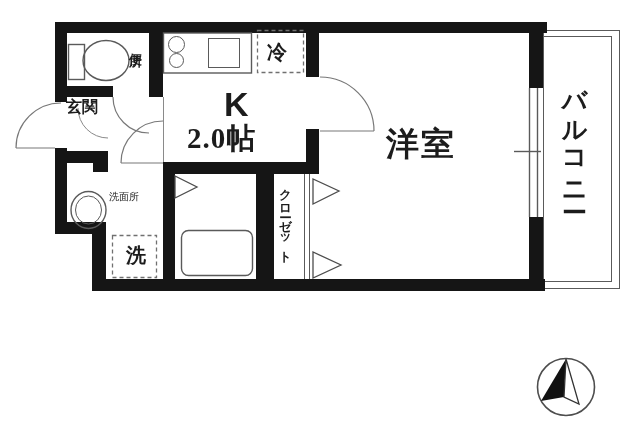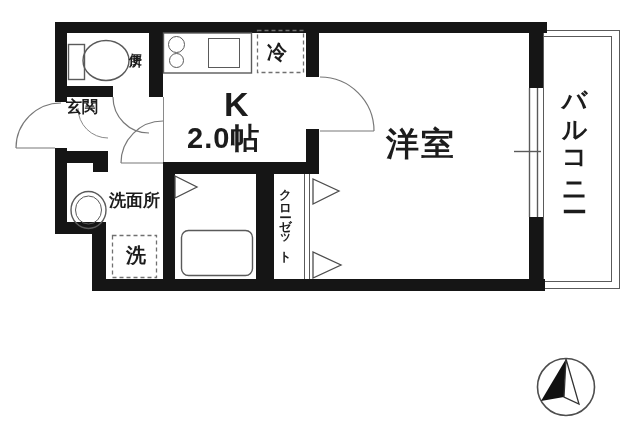--- a/index.html
+++ b/index.html
@@ -115,28 +115,28 @@
       <polygon points="566,359 541,401 564,397" fill="#111111"></polygon>
       <polygon points="566,359 564,397 579,404" fill="#ffffff" stroke="#333333" stroke-width="1.3"></polygon>
     </g>
   </svg>
 
   <div class="lbl vert" style="left:129px; top:43px; font-size:13px; font-weight:600;">便所</div>
 
   <div class="lbl" style="left:66px; top:99px; font-size:16px;">玄関</div>
 
   <div class="lbl" style="left:224px; top:87px; font-size:34px;">K</div>
-  <div class="lbl" style="left:187px; top:124px; font-size:29px; letter-spacing:1px;">2.0帖</div>
+  <div class="lbl" style="left:187px; top:124px; font-size:29px; letter-spacing:1px;font-family:Liberation Serif, serif;">2.0帖</div>
 
   <div class="lbl" style="left:267px; top:42px; font-size:20px;">冷</div>
 
   <div class="lbl" style="left:386px; top:130px; font-size:33px; letter-spacing:2px;font-family:Liberation Mono, monospace;">洋室</div>
 
 
-  <div class="lbl" style="left:109px; top:192px; font-size:17px; font-weight:700;">洗面所</div>
+  <div class="lbl" style="left:109px; top:192px; font-size:10px; font-weight:400;">洗面所</div>
 
   <div class="lbl" style="left:126px; top:245px; font-size:20px;">洗</div>
 
   <div class="lbl vert" style="left:279px; top:180px; font-size:12.5px; font-weight:600; letter-spacing:1px; height:100px;">クローゼット</div>
 
   <div class="lbl vert" style="left:562px; top:72px; font-size:25px; letter-spacing:3px; height:175px;">バルコニー</div>
 
 </div>
 
 </body></html>

